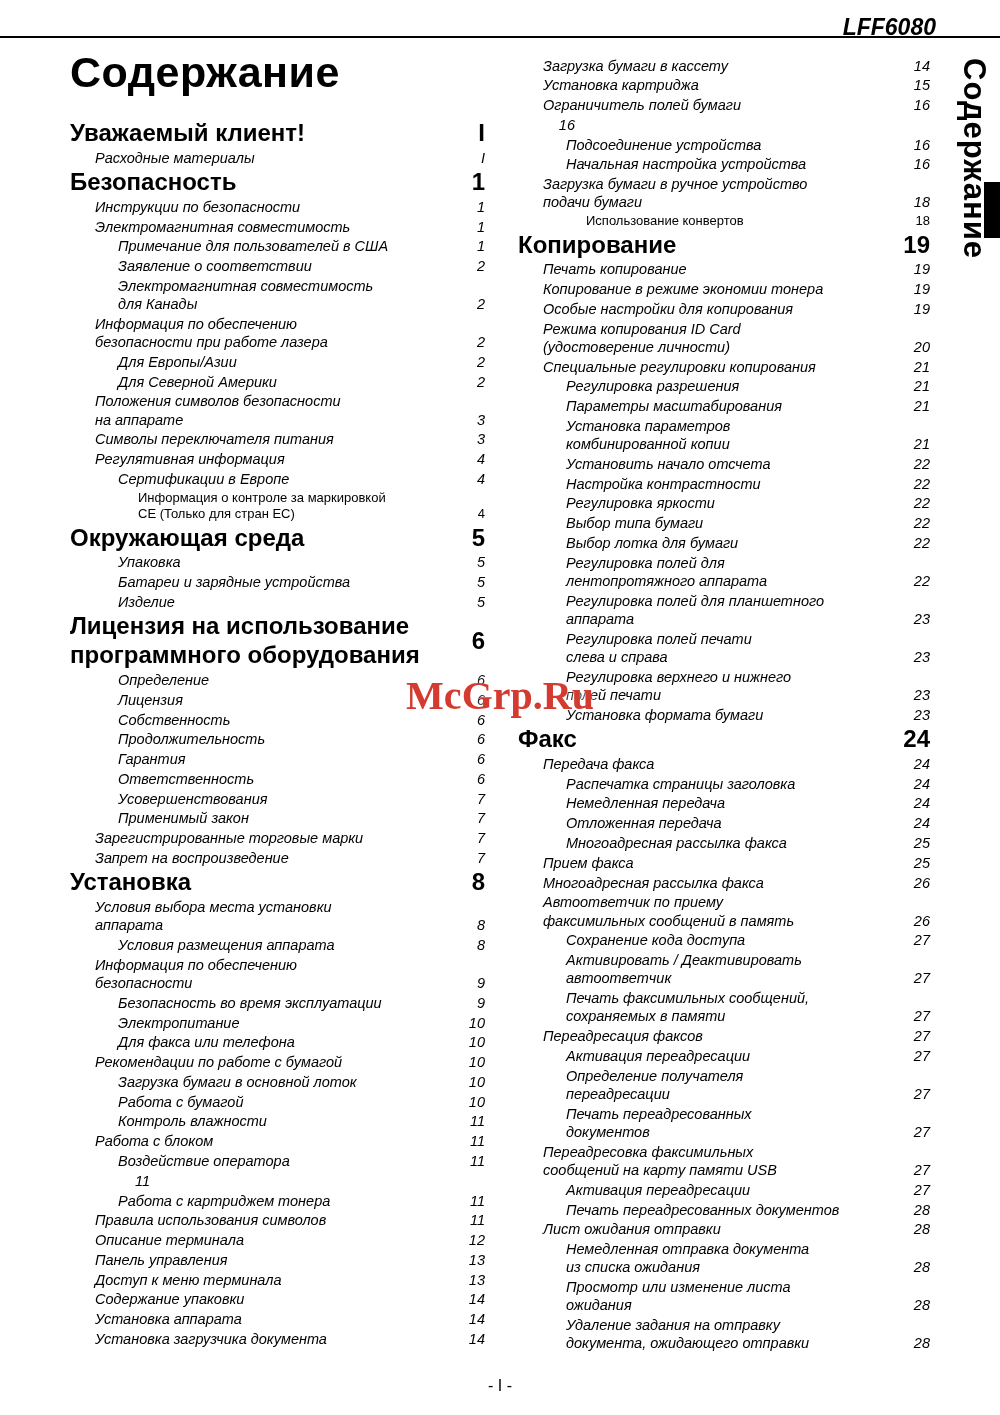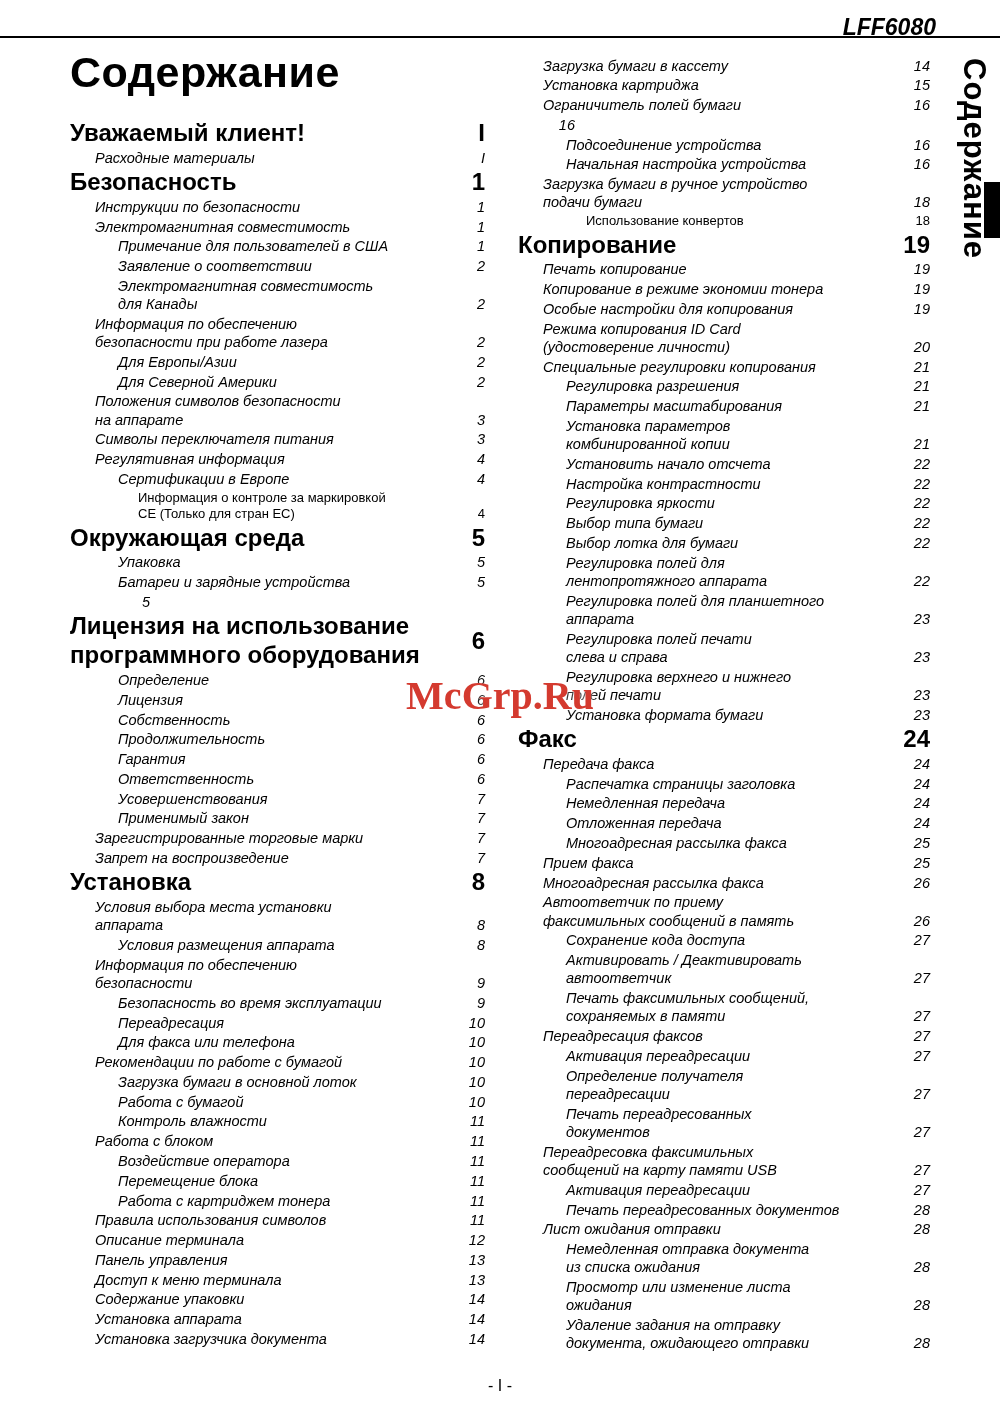--- a/index.html
+++ b/index.html
@@ -127,20 +127,21 @@
       </div>
       <div class="row lvl2">
         <span class="txt">Упаковка</span>
         <span class="pg">5</span>
       </div>
       <div class="row lvl2">
         <span class="txt">Батареи и зарядные устройства</span>
         <span class="pg">5</span>
       </div>
       <div class="row lvl2">
+        <span class="txt">Изделие</span>
         <span class="pg">5</span>
       </div>
       <div class="row lvl0">
         <span class="txt">Лицензия на использование
 программного оборудования</span>
         <span class="pg">6</span>
       </div>
       <div class="row lvl2">
         <span class="txt">Определение</span>
         <span class="pg">6</span>
@@ -197,21 +198,21 @@
       <div class="row lvl1">
         <span class="txt">Информация по обеспечению
 безопасности</span>
         <span class="pg">9</span>
       </div>
       <div class="row lvl2">
         <span class="txt">Безопасность во время эксплуатации</span>
         <span class="pg">9</span>
       </div>
       <div class="row lvl2">
-        <span class="txt">Переадресация</span>
+        <span class="txt">Электропитание</span>
         <span class="pg">10</span>
       </div>
       <div class="row lvl2">
         <span class="txt">Для факса или телефона</span>
         <span class="pg">10</span>
       </div>
       <div class="row lvl1">
         <span class="txt">Рекомендации по работе с бумагой</span>
         <span class="pg">10</span>
       </div>
@@ -229,21 +230,20 @@
       </div>
       <div class="row lvl1">
         <span class="txt">Работа с блоком</span>
         <span class="pg">11</span>
       </div>
       <div class="row lvl2">
         <span class="txt">Воздействие оператора</span>
         <span class="pg">11</span>
       </div>
       <div class="row lvl2">
-        <span class="txt">Перемещение блока</span>
         <span class="pg">11</span>
       </div>
       <div class="row lvl2">
         <span class="txt">Работа с картриджем тонера</span>
         <span class="pg">11</span>
       </div>
       <div class="row lvl1">
         <span class="txt">Правила использования символов</span>
         <span class="pg">11</span>
       </div>

